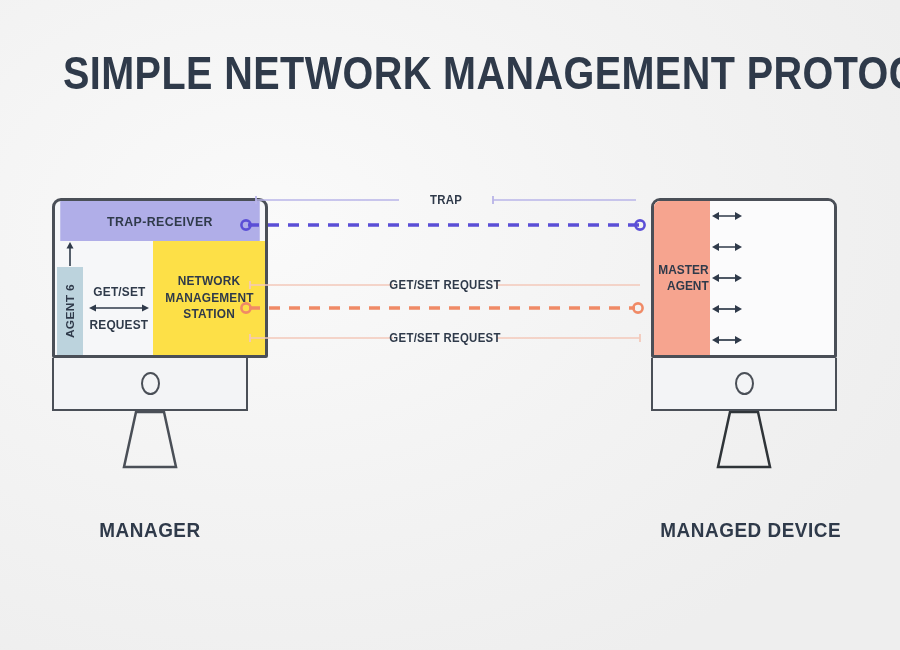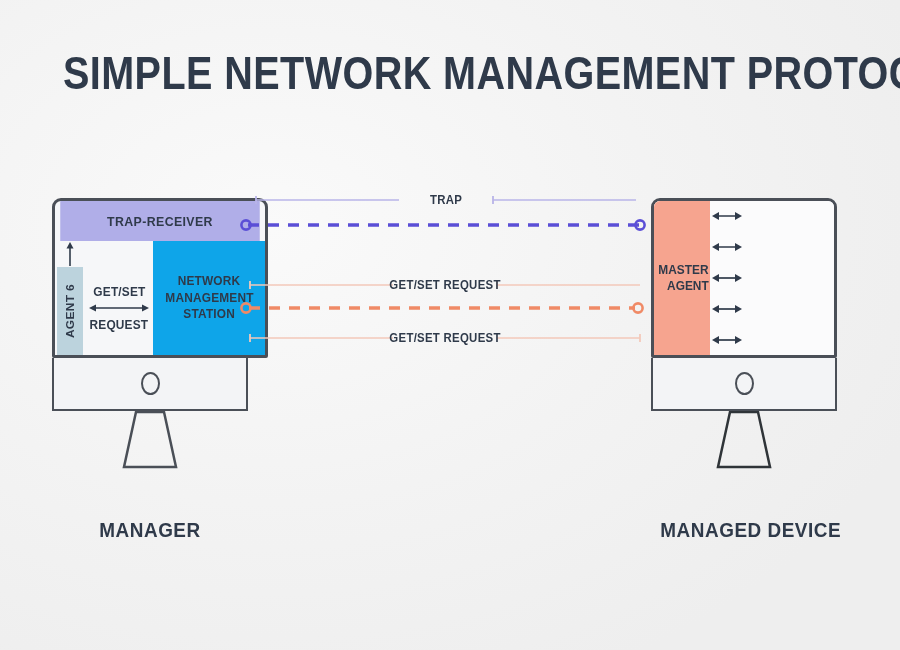--- a/index.html
+++ b/index.html
@@ -209,21 +209,21 @@
             <div style="margin:1px 0;">
               <svg width="62" height="12" viewBox="0 0 62 12">
                 <line x1="6" y1="6" x2="56" y2="6" stroke="#2f3a4a" stroke-width="1.6"></line>
                 <polygon points="1,6 8,2.5 8,9.5" fill="#2f3a4a"></polygon>
                 <polygon points="61,6 54,2.5 54,9.5" fill="#2f3a4a"></polygon>
               </svg>
             </div>
             <div class="getset-line">REQUEST</div>
           </div>
 
-          <div class="nms-box" style="background: #0ea5e9;">
+          <div class="nms-box" style="background: #fde047;">
             <div class="nms-line">NETWORK</div>
             <div class="nms-line">MANAGEMENT</div>
             <div class="nms-line">STATION</div>
           </div>
 
         </div>
       </div>
     </div>
 
     <div class="mon-chin" style="width:196px; height:53px;">

